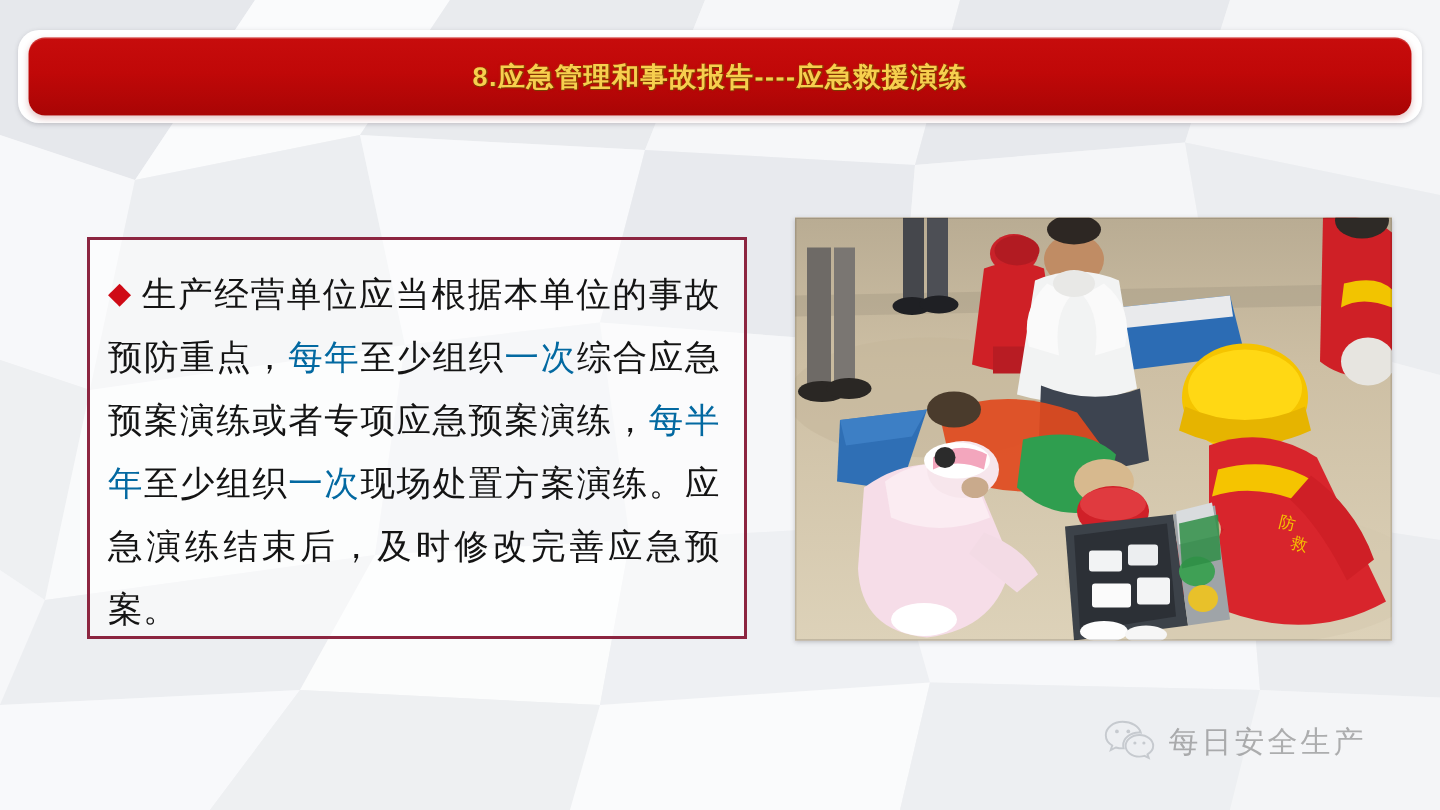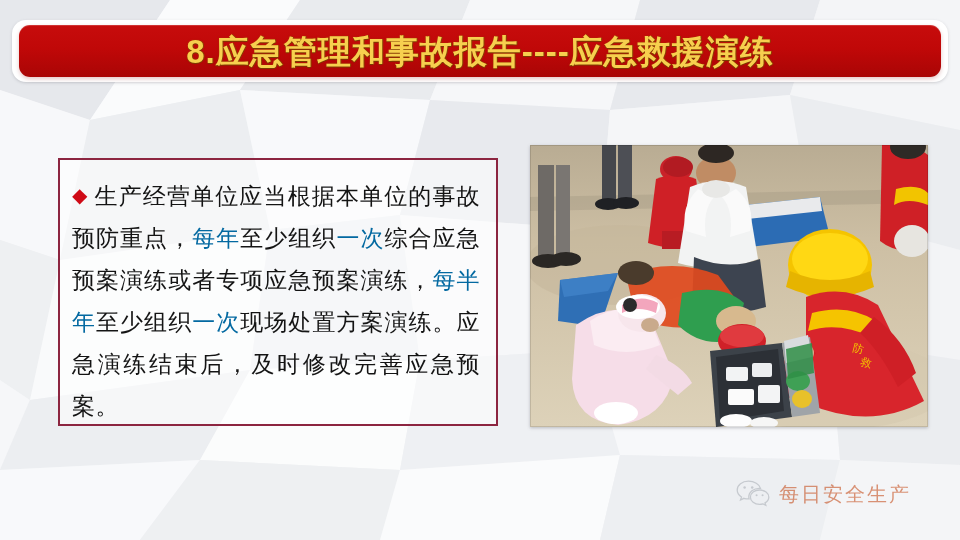--- a/index.html
+++ b/index.html
@@ -54,21 +54,21 @@
     box-shadow: inset 0 1px 0 rgba(255,255,255,0.16),
                 0 2px 4px rgba(140,0,0,0.22);
     display: flex;
     align-items: center;
     justify-content: center;
     box-sizing: border-box;
     overflow: hidden;
   }
   .title-text {
     color: #f7cf4e;
-    font-size: 33px;
+    font-size: 18px;
     font-weight: bold;
     letter-spacing: 1px;
     white-space: nowrap;
     text-shadow: 0 1px 0 #7a3a00, 1px 0 0 #8a4300, 0 0 2px rgba(160,70,0,0.55);
     line-height: 1;
   }
 
   
   .content-box {
     position: absolute;
@@ -120,21 +120,21 @@
     left: 736px;
     top: 480px;
     display: flex;
     align-items: center;
     gap: 9px;
     opacity: 0.55;
   }
   .wechat-icon { width: 34px; height: 28px; display: block; }
   .watermark-text {
     font-size: 20px;
-    color: #c2410c;
+    color: #737373;
     font-family: "DejaVu Sans", "Liberation Sans", sans-serif;
     letter-spacing: 2px;
     white-space: nowrap;
   }
 </style>
 </head>
 <body>
 
 <div class="slide">
 

